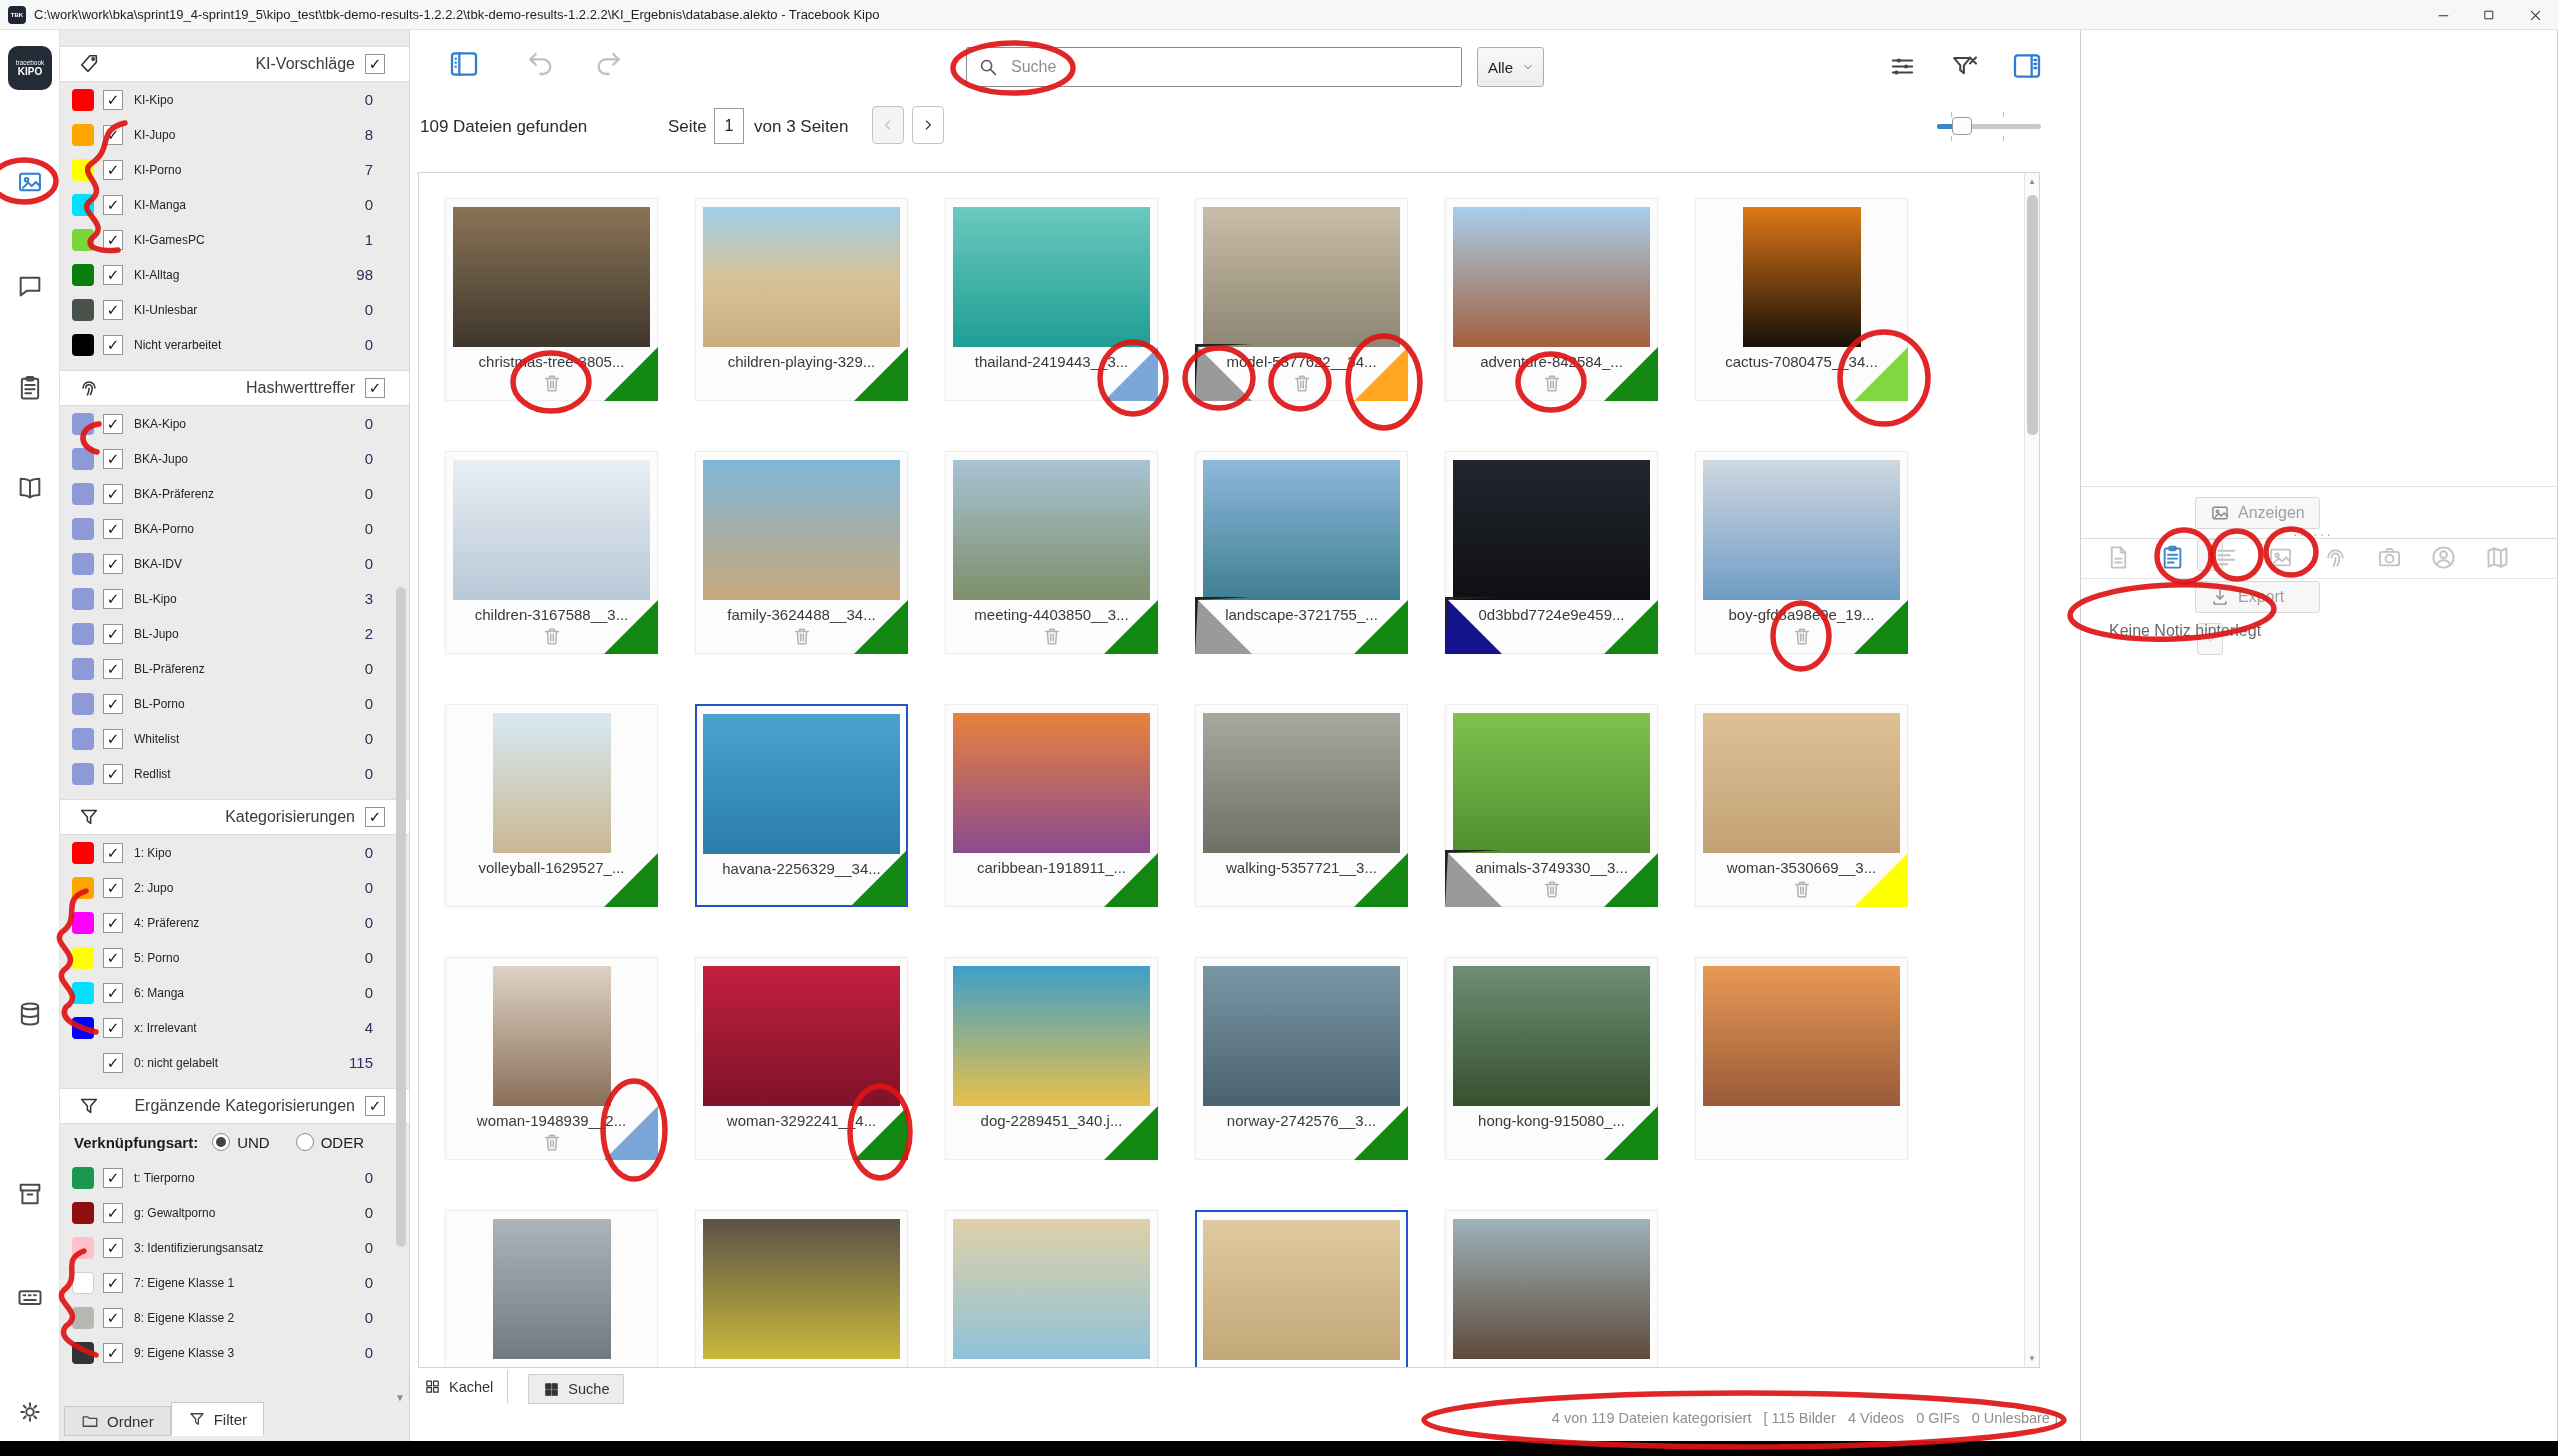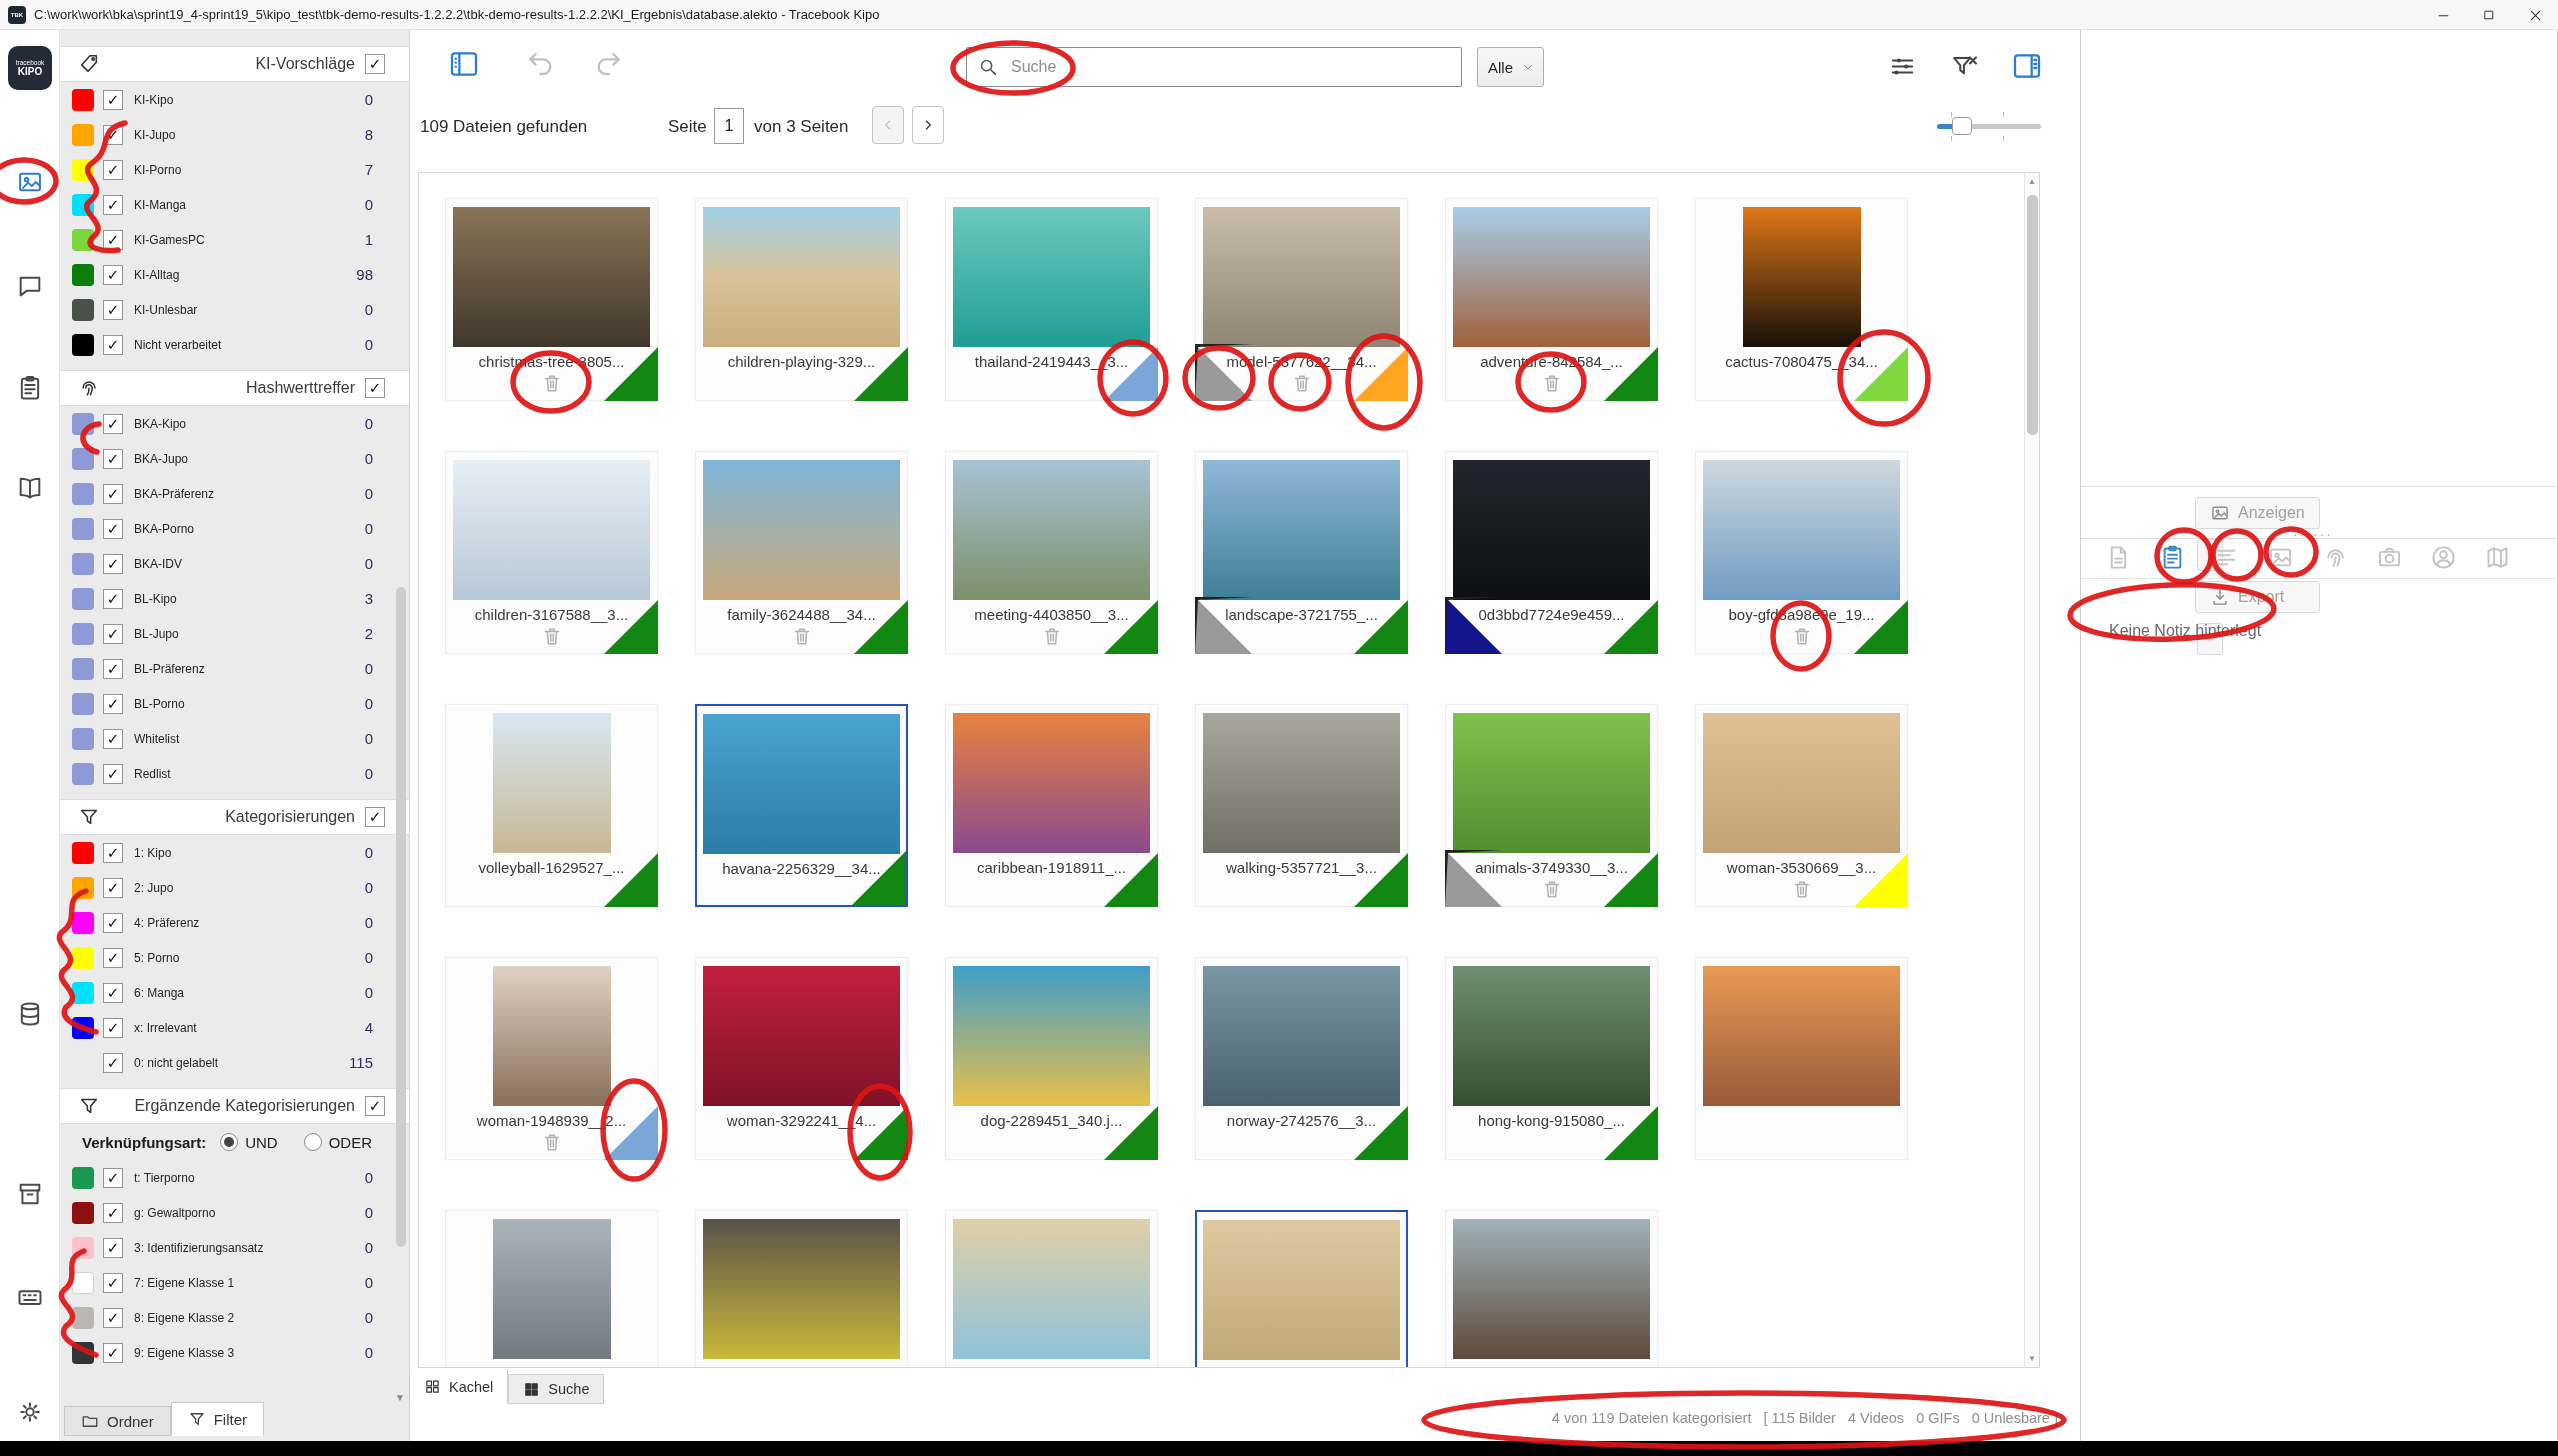--- a/index.html
+++ b/index.html
@@ -47,21 +47,21 @@
   .cb{width:20px;height:20px;border:1px solid #949494;background:#fff;flex:none;
     display:inline-flex;align-items:center;justify-content:center;font-size:15px;color:#111;font-weight:bold;}
   .cb::after{content:"✓";}
   .fi{height:35px;display:flex;align-items:center;padding-left:12px;}
   .swatch{width:22px;height:22px;border-radius:4px;flex:none;margin-right:9px;}
   .swatch.bordered{border:1px solid #cfcfcf;}
   .swatch.hidden{visibility:hidden;}
   .fi .cb{margin-right:11px;}
   .fi-label{flex:1;font-size:12px;color:#252525;white-space:nowrap;}
   .fi-count{font-size:15px;color:#2e2e5e;margin-right:36px;}
-  .link-row{height:36px;display:flex;align-items:center;padding-left:14px;font-size:15px;margin-left:8px;}
+  .link-row{height:36px;display:flex;align-items:center;padding-left:14px;font-size:15px;}
   .link-label{font-weight:bold;color:#1c1c1c;margin-right:14px;}
   .link-options{display:inline-flex;gap:26px;}
   .radio-opt{display:inline-flex;align-items:center;gap:7px;font-size:15px;color:#222;}
   .radio{width:18px;height:18px;border:1px solid #8a8a8a;border-radius:50%;background:#fff;position:relative;}
   .radio-opt.sel .radio::after{content:"";position:absolute;left:3px;top:3px;width:10px;height:10px;border-radius:50%;background:#444;}
   .sb-scrollbar{position:absolute;right:2px;top:16px;width:12px;height:1380px;}
   .sb-thumb{position:absolute;left:1px;top:541px;width:10px;height:660px;background:#cdcdcd;border-radius:5px;}
   .sb-down{position:absolute;left:0;top:1346px;font-size:10px;color:#8a8a8a;}
   .sb-tabs{position:absolute;left:4px;top:1372px;display:flex;align-items:flex-end;}
   .sb-tab{display:inline-flex;align-items:center;gap:8px;font-size:15px;color:#333;
@@ -119,21 +119,21 @@
   .tile.selected .corner{right:0;bottom:0;}
   .corner-left{position:absolute;left:-1px;bottom:-1px;width:0;height:0;border-style:solid;
     border-bottom:54px solid #9a9a9a;border-right:54px solid transparent;}
   .cl-ico{position:absolute;left:3px;bottom:-50px;width:17px;height:17px;color:#fff;}
   .gridscroll{position:absolute;right:0;top:0;width:15px;height:1194px;background:#fafafa;border-left:1px solid #e4e4e4;}
   .gs-thumb{position:absolute;left:2px;top:22px;width:11px;height:240px;background:#c9c9c9;border-radius:5px;}
   .gs-up,.gs-dn{position:absolute;left:3px;font-size:8px;color:#909090;}
   .gs-up{top:4px;} .gs-dn{bottom:4px;}
 
   
-  .view-tabs{position:absolute;left:409px;top:1370px;display:flex;align-items:flex-end;}
+  .view-tabs{position:absolute;left:409px;top:1370px;display:flex;align-items:flex-end;gap:20px;}
   .view-tab{display:inline-flex;align-items:center;gap:8px;font-size:14.5px;color:#333;height:30px;
     padding:0 14px;border:1px solid #cfcfcf;background:#ededed;}
   .view-tab.active{background:#fff;height:34px;border-top:none;border-bottom-color:#fff;}
   .view-tab svg{width:17px;height:17px;color:#333;}
   .statusbar{position:absolute;right:500px;top:1410px;font-size:14.5px;color:#8f8f8f;white-space:pre;}
 
   
   .rpanel{position:absolute;left:2080px;top:30px;width:478px;height:1411px;background:#fff;
     border-left:1px solid #d0d0d0;border-right:1px solid #d0d0d0;}
   .rp-div1{position:absolute;left:0;top:456px;width:478px;height:1px;background:#e0e0e0;}

